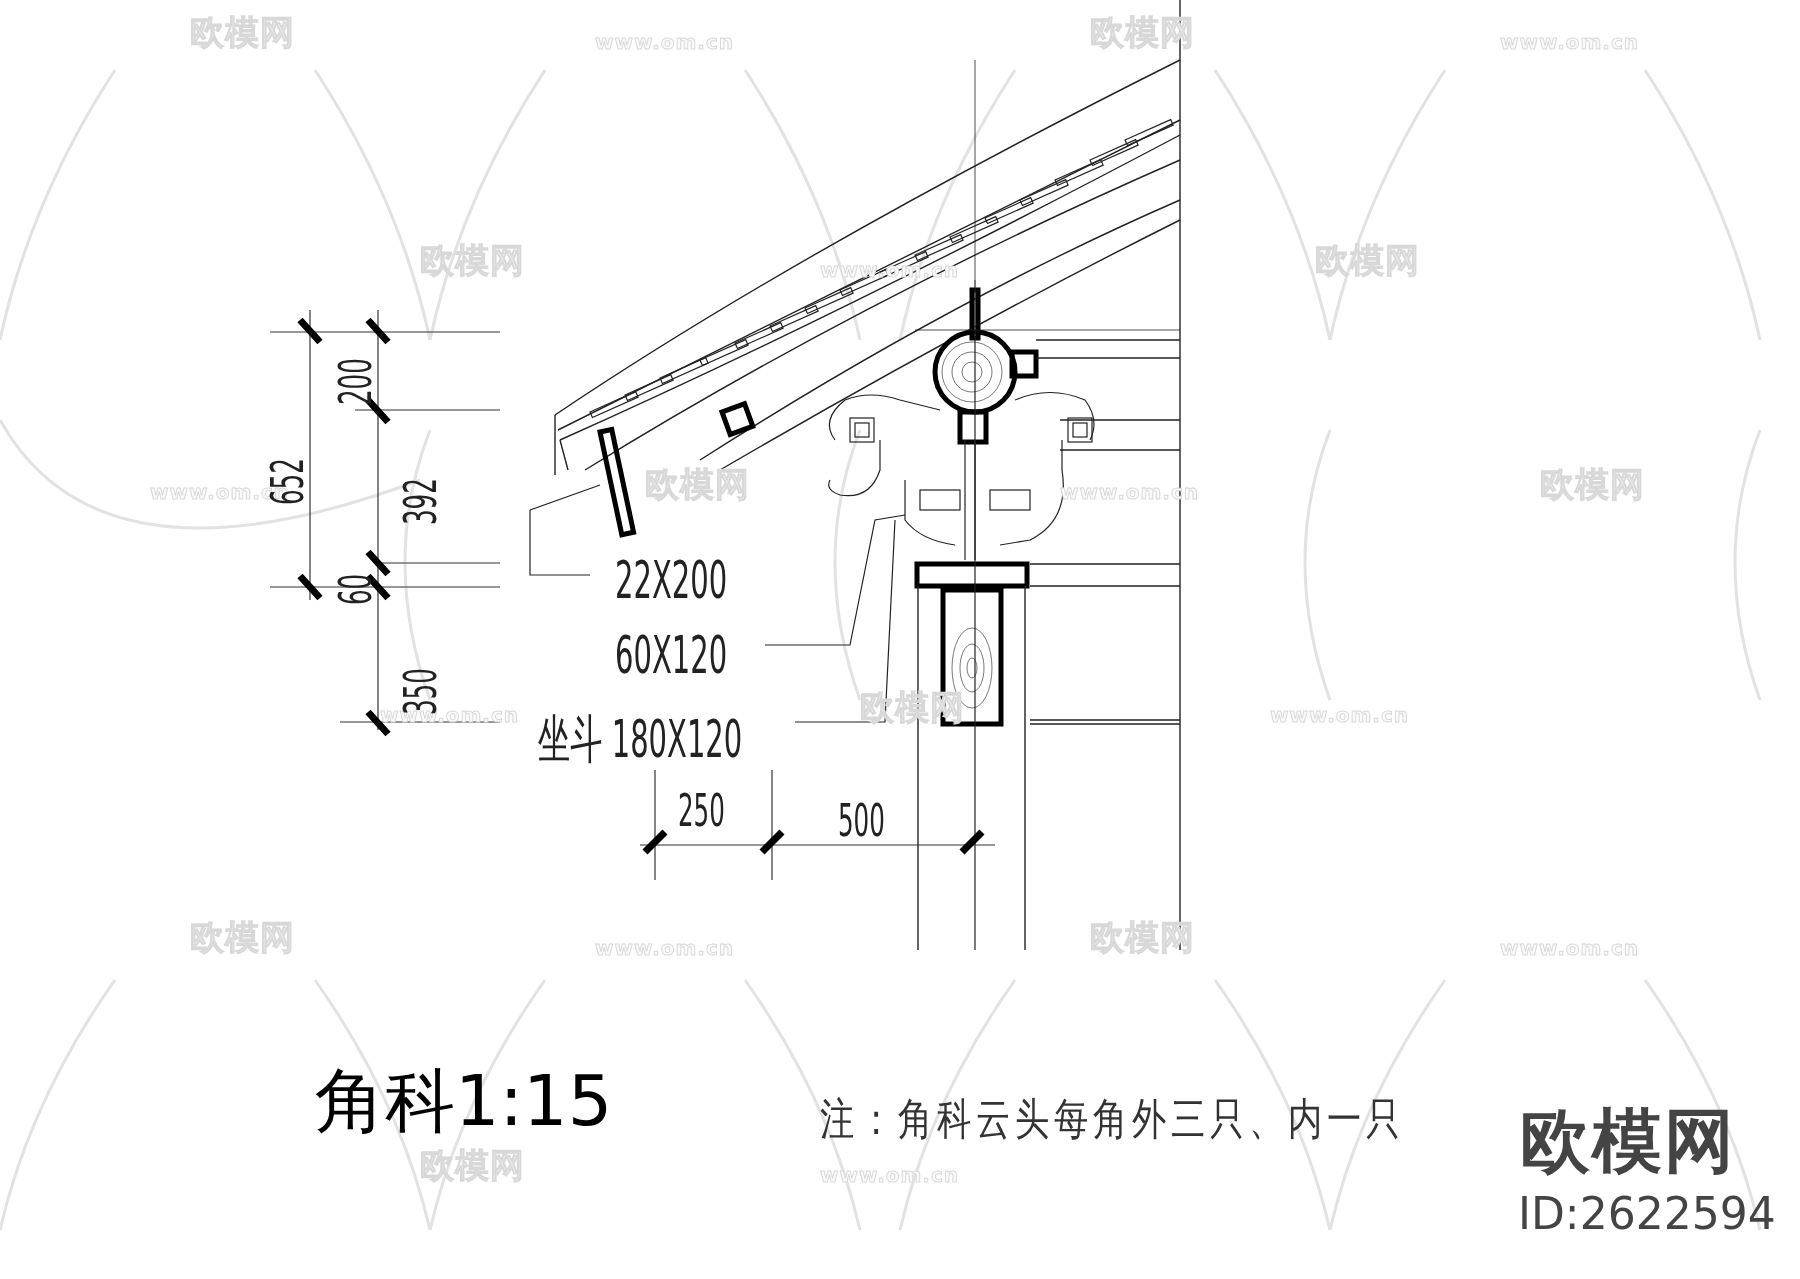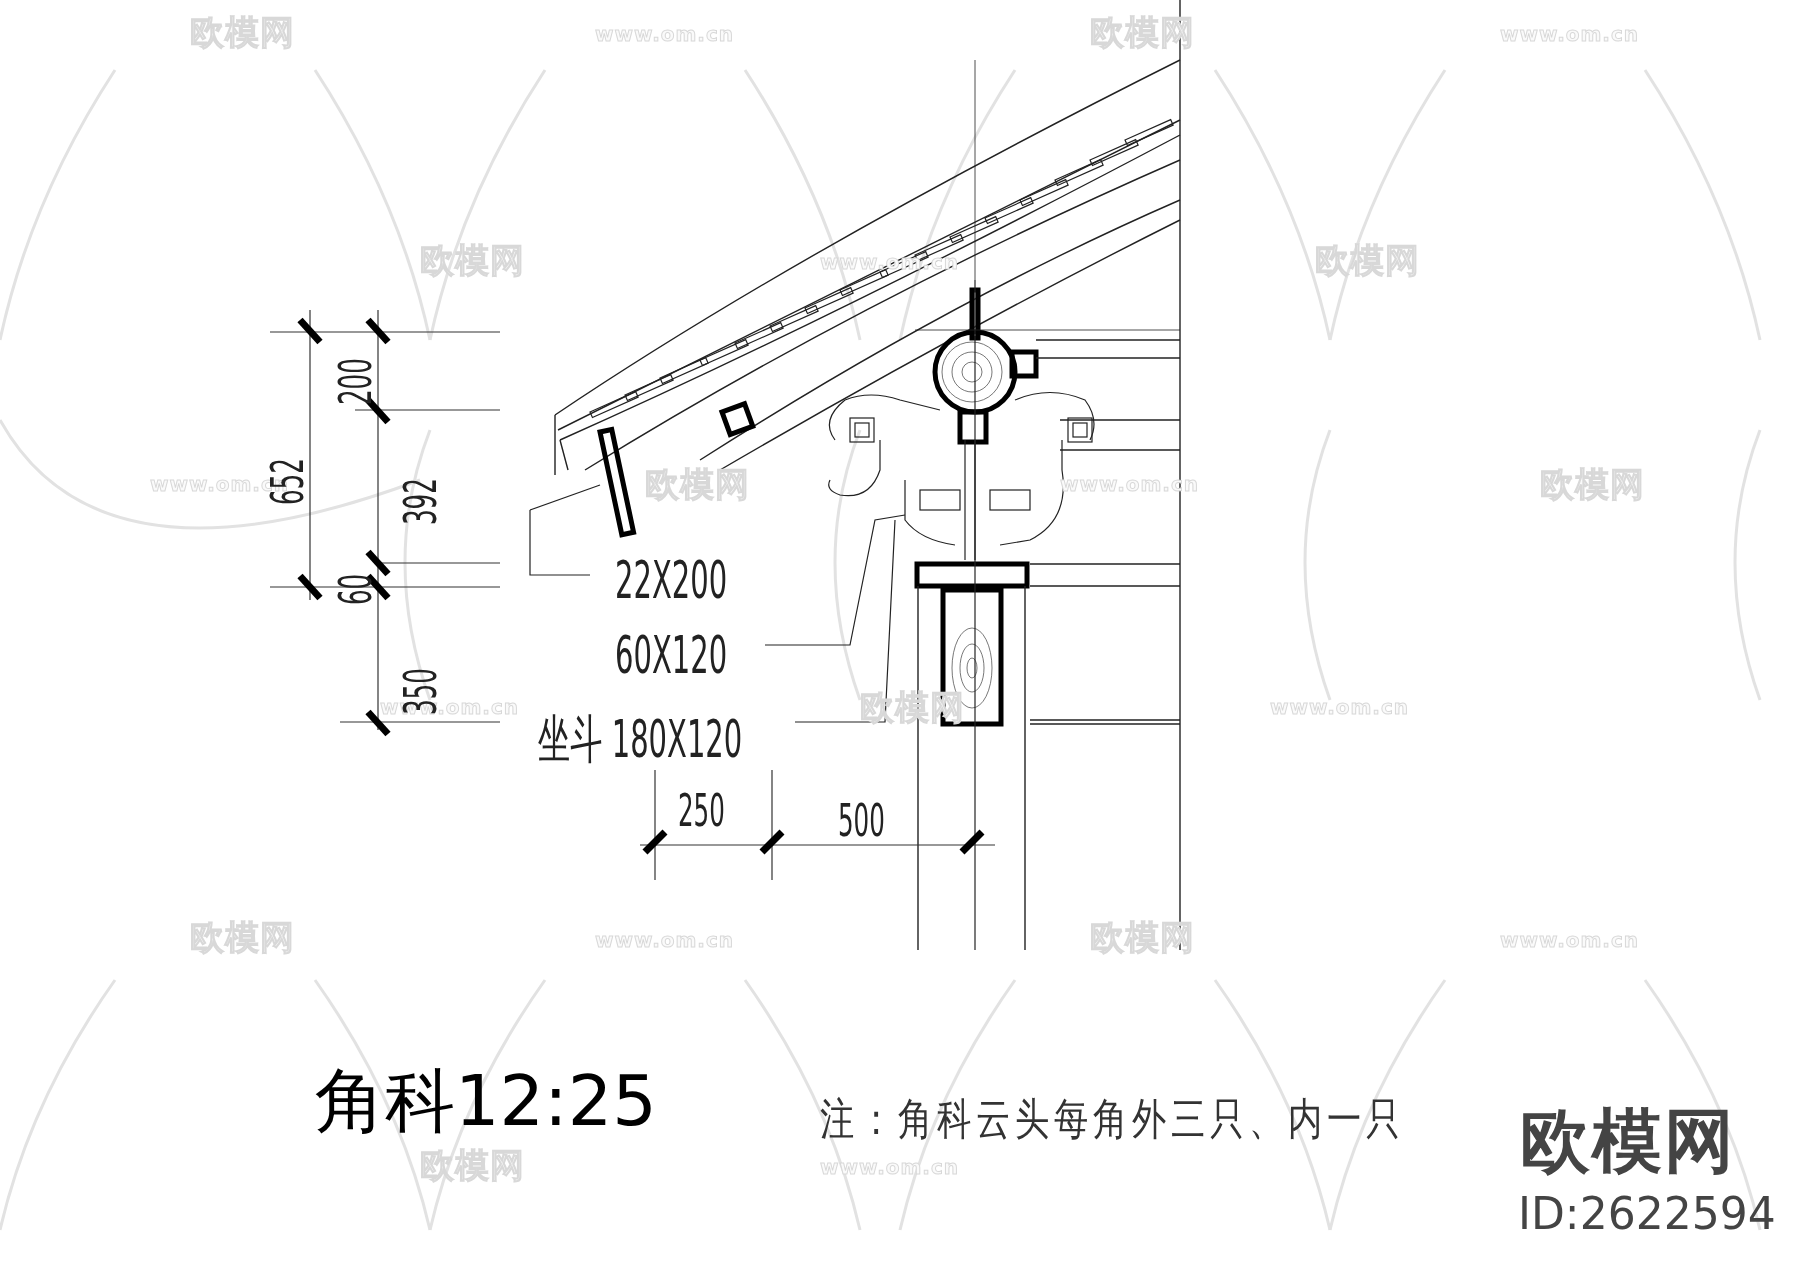--- a/index.html
+++ b/index.html
@@ -1,20 +1,20 @@
 <!DOCTYPE html>
 <html><head>
 <meta charset="utf-8">
 <style>
   html,body{margin:0;padding:0;background:#ffffff;}
   body{width:1800px;height:1279px;overflow:hidden;position:relative;font-family:"DejaVu Sans",sans-serif;}
   #canvas{position:absolute;left:0;top:0;width:1800px;height:1279px;}
   .wm-text{position:absolute;color:#e4e4e4;font-family:"DejaVu Sans",sans-serif;font-weight:bold;letter-spacing:1px;
     -webkit-text-stroke:1px #d8d8d8;color:#fafafa;}
-  .wm-url{font-size:20px;}
+  .wm-url{font-size:20px;margin-top:8px;}
   .wm-brand{font-size:34px;}
   .cad-text{position:absolute;font-family:"DejaVu Sans Condensed","DejaVu Sans",sans-serif;font-weight:200;color:#222;
     transform-origin:left top;}
   .dim{font-size:44px;transform:scaleX(0.62);}
   .vert{transform:rotate(-90deg) scaleX(0.62);}
   .title{position:absolute;left:315px;top:1055px;font-size:70px;font-weight:normal;color:#000;font-family:"DejaVu Sans",sans-serif;}
   .note{position:absolute;left:820px;top:1090px;font-size:44px;color:#333;font-family:"DejaVu Sans",sans-serif;font-weight:200;
     transform:scaleX(0.78);transform-origin:left top;letter-spacing:6px;}
   .brand-logo{position:absolute;left:1520px;top:1095px;font-size:70px;color:#444;font-weight:bold;font-family:"DejaVu Sans",sans-serif;letter-spacing:2px;}
   .brand-id{position:absolute;left:1518px;top:1180px;font-size:44px;color:#444;font-family:"DejaVu Sans",sans-serif;margin-top:8px;}
@@ -190,17 +190,17 @@
 <div class="cad-text dim vert" style="left:395px;top:525px;">392</div>
 <div class="cad-text dim vert" style="left:330px;top:605px;">60</div>
 <div class="cad-text dim vert" style="left:395px;top:715px;">350</div>
 <div class="cad-text dim" style="left:678px;top:785px;">250</div>
 <div class="cad-text dim" style="left:838px;top:795px;">500</div>
 
 <div class="cad-text dim" style="left:615px;top:550px;font-size:52px;">22X200</div>
 <div class="cad-text dim" style="left:615px;top:625px;font-size:52px;">60X120</div>
 <div class="cad-text dim" style="left:538px;top:705px;font-size:52px;">坐斗 180X120</div>
 
-<div class="title">角科12:25</div>
+<div class="title">角科1:15</div>
 <div class="note">注：角科云头每角外三只、内一只</div>
 
 <div class="brand-logo">欧模网</div>
 <div class="brand-id">ID:2622594</div>
 
 </body></html>

